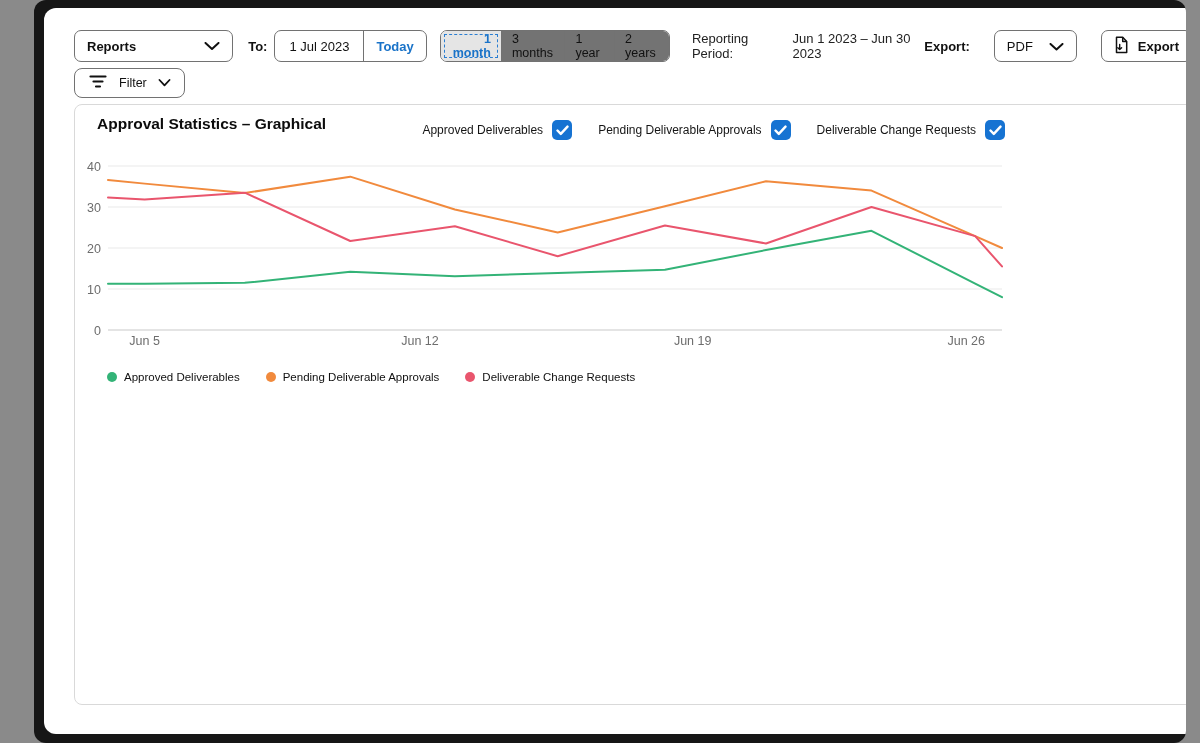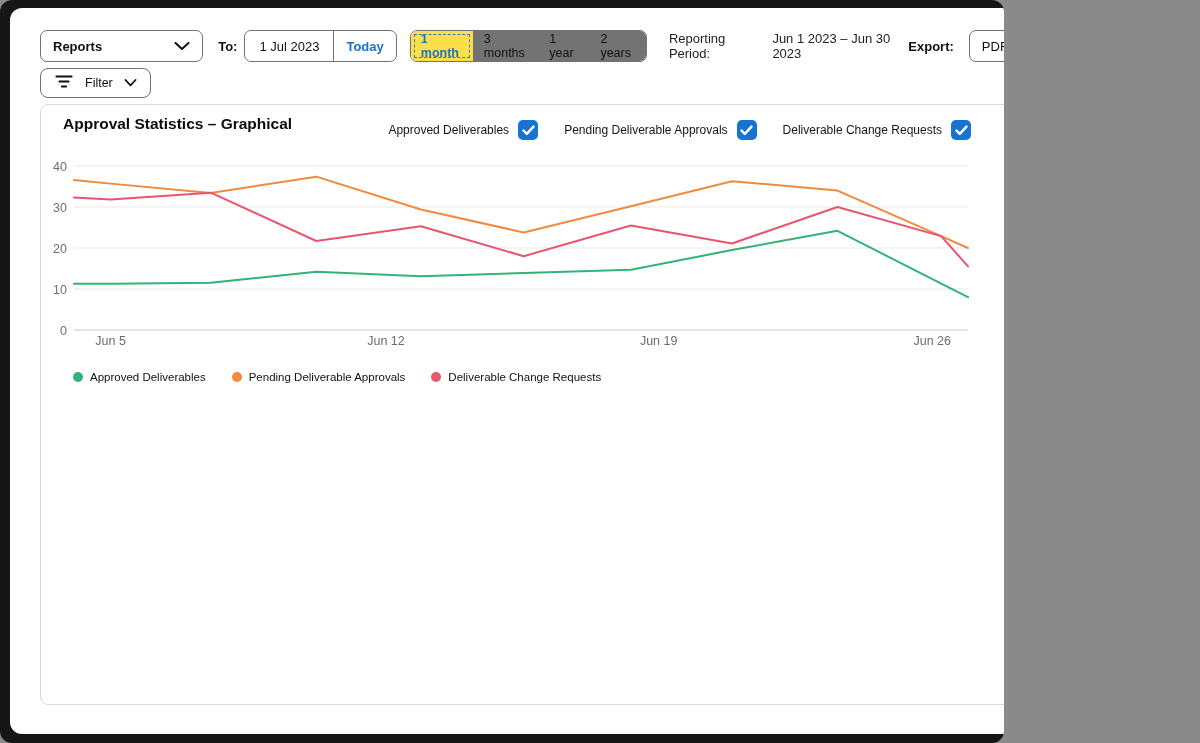--- a/index.html
+++ b/index.html
@@ -1,35 +1,35 @@
 <!DOCTYPE html>
 <html><head>
 <meta charset="utf-8">
 <style>
   * { margin:0; padding:0; box-sizing:border-box; }
   html,body { width:1200px; height:743px; background:#8a8a8a; font-family:"Liberation Sans", sans-serif; }
-  .frame { position:relative; width:1004px; height:743px; background:#161616; border-radius:12px; overflow:hidden; }
+  .frame { position:relative; width:1152px; height:743px; background:#161616; border-radius:12px; overflow:hidden;margin-left:34px; }
   .window { position:absolute; left:10px; top:8px; width:1180px; height:726px; background:#ffffff; border-radius:12px; }
 
   
   .toolbar { position:absolute; left:30px; top:22px; right:32px; height:32px; display:flex; align-items:center; }
   .ctl { height:32px; border:1.5px solid #727272; border-radius:7px; background:#fff; display:flex; align-items:center; font-size:13px; color:#111; }
   .reports-select { width:177px; justify-content:space-between; padding:0 12px; font-weight:bold; cursor:pointer; }
   .lbl { font-size:13px; color:#111; font-weight:bold; }
   .to-label { margin-left:15px; }
   .date-group { margin-left:7px; cursor:pointer; }
   .date-group .date-val { padding:0 14px; min-width:88px; }
   .date-group .vsep { width:1px; align-self:stretch; background:#727272; }
   .date-group .today { padding:0 12px; color:#1a73c8; font-weight:bold; }
   .segmented { margin-left:13px; height:32px; border:1.5px solid #727272; border-radius:7px; display:flex; overflow:hidden; }
   .segment { display:flex; align-items:center; padding:0 10px; font-size:12.5px; color:#111; border-left:1px solid #727272; cursor:pointer; background:#737373; }
   .segment:first-child { border-left:none; }
-  .segment.active { background:#fde047; color:#1a73c8; outline:1px dashed #2a7ed2; outline-offset:-4px; font-weight:bold; }
+  .segment.active { background:#e5e5e5; color:#1a73c8; outline:1px dashed #2a7ed2; outline-offset:-4px; font-weight:bold;text-align:right; }
   .period { margin-left:22px; display:flex; align-items:center; gap:12px; font-size:13px; color:#222; }
-  .export-cluster { margin-left:auto; display:flex; align-items:center; gap:15px;justify-content:space-between; }
+  .export-cluster { margin-left:auto; display:flex; align-items:center; gap:24px;justify-content:space-between; }
   .pdf-select { padding:0 12px; gap:16px; cursor:pointer; }
   .export-btn { padding:9px 12px; gap:9px; cursor:pointer;font-weight:bold; }
   .filter-row { position:absolute; left:30px; top:60px; height:30px; }
   .filter-btn { height:30px; border-radius:8px; padding:0 13px; gap:11px; font-size:12.5px; cursor:pointer; }
 
   
   .card { position:absolute; left:30px; top:96px; width:1138px; height:601px; background:#fff; border:1px solid #d9d9d9; border-radius:8px; }
   .card-title { position:absolute; left:22px; top:10px; font-size:15.5px; font-weight:bold; color:#0c0c0c; }
   .toggles { position:absolute; right:206px; top:15px; display:flex; align-items:center; gap:26px; }
   .toggle { display:flex; align-items:center; gap:9px; }

